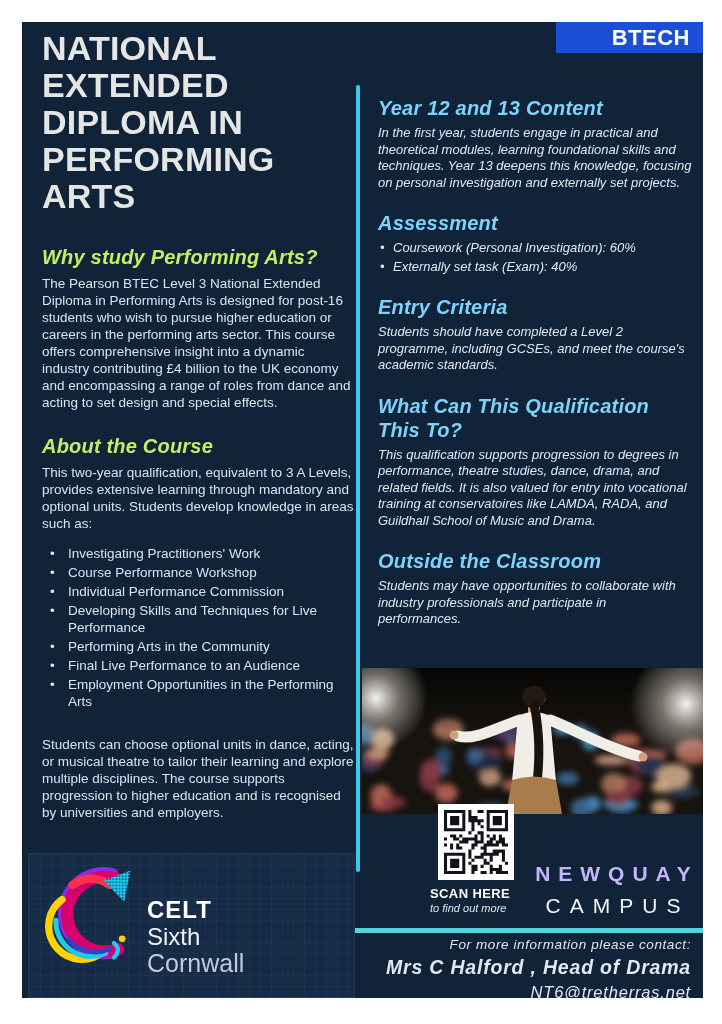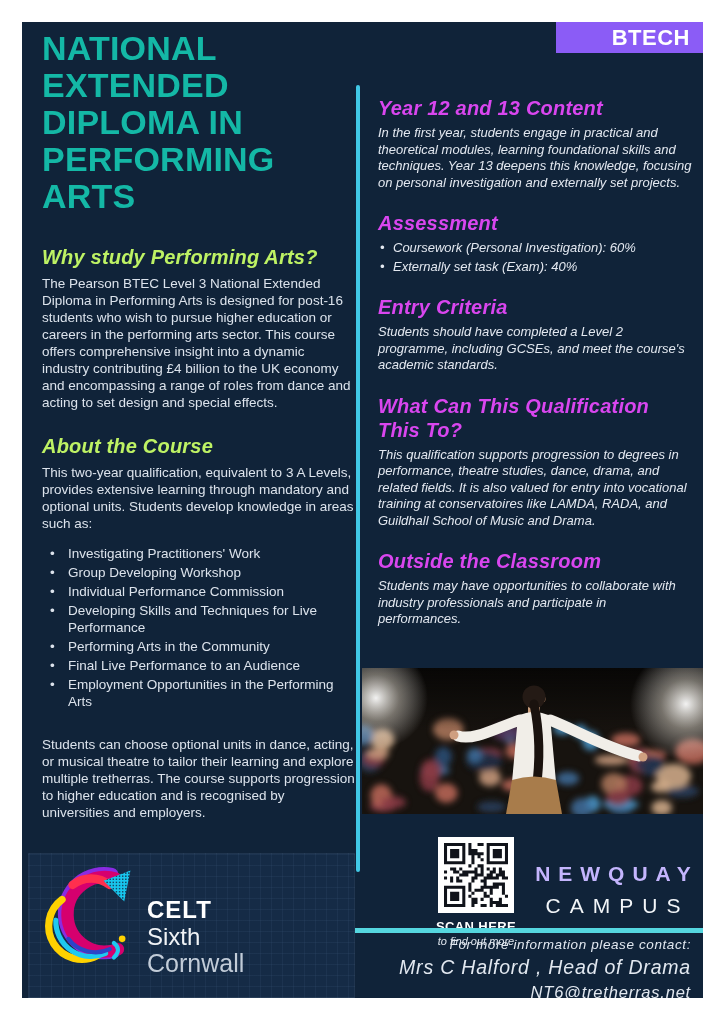--- a/index.html
+++ b/index.html
@@ -9,28 +9,28 @@
     background:#ffffff; overflow:hidden;
     font-family:"Liberation Sans", sans-serif;
   }
   .panel {
     position:absolute; left:22px; top:22px; width:681px; height:976px;
     background:#102339; overflow:hidden;
   }
   
   .badge {
     position:absolute; right:0; top:0; width:147px; height:31px;
-    background:#8b5cf6; color:#ffffff; font-weight:700; font-size:22px;
+    background:#1d4ed8; color:#ffffff; font-weight:700; font-size:22px;
     display:flex; align-items:center; justify-content:flex-end;
     padding-right:13px; letter-spacing:0.5px;
   }
   
   .title {
     position:absolute; left:20px; top:8px; width:310px;
-    color:#14b8a6; font-weight:700; font-size:34px; line-height:37px;
+    color:#e5e5e5; font-weight:700; font-size:34px; line-height:37px;
     white-space:pre-line; letter-spacing:0.2px;
   }
   
   .col-left {
     position:absolute; left:20px; top:224px; width:313px;
     color:#dce3ec; font-size:13.5px; line-height:17px;
   }
   .col-left h2 {
     font-style:italic; font-weight:700; font-size:20px; line-height:23px;
     color:#bef264; margin-bottom:6px; letter-spacing:0.2px;
@@ -46,33 +46,33 @@
     background:#41c8e6; border-radius:2px;
   }
   
   .col-right {
     position:absolute; left:356px; top:74px; width:314px;
     color:#e3e8f0; font-style:italic; font-size:13px; line-height:16.5px;
   }
   .col-right section { margin-bottom:20px; }
   .col-right h3 {
     font-style:italic; font-weight:700; font-size:20px; line-height:24px;
-    color:#d946ef; margin-bottom:5px; letter-spacing:0.2px;
+    color:#7dd3fc; margin-bottom:5px; letter-spacing:0.2px;
   }
   .col-right ul { list-style:none; }
   .col-right li { position:relative; padding-left:15px; margin-bottom:2px; }
   .col-right li::before { content:"\2022"; position:absolute; left:2px; }
   
   .photo {
     position:absolute; left:340px; top:646px; width:341px; height:146px;
     background:#0d0c0b; overflow:hidden;
   }
   .photo svg { display:block; }
   
-  .qr-block { position:absolute; left:408px; top:815px; width:92px; text-align:center; }
+  .qr-block { position:absolute; left:408px; top:782px; width:92px; }
   .qr-box {
     width:76px; height:76px; background:#ffffff; margin:0 auto; padding:6px;
   }
   .qr-box svg { display:block; width:64px; height:64px; }
   .scan { margin-top:6px; color:#ffffff; font-weight:700; font-size:13px; letter-spacing:0.4px; }
   .scan-sub { margin-top:1px; color:#dfe6ee; font-style:italic; font-size:11px; }
   
   .campus { position:absolute; left:502px; top:840px; width:178px; text-align:center; }
   .campus-line1 {
     color:#c4b5fd; font-weight:600; font-size:21px; letter-spacing:8px;
@@ -85,21 +85,21 @@
   
   .divider-h {
     position:absolute; left:231px; top:906px; width:450px; height:5px;
     background:#55d6df;
   }
   .contact {
     position:absolute; right:12px; top:915px; width:480px; text-align:right;
     color:#e2e8f0; font-style:italic; letter-spacing:0.8px;
   }
   .contact-intro { font-size:13.5px; letter-spacing:0.6px; }
-  .contact-name { font-size:19.5px; margin-top:4px; font-weight:400; }
+  .contact-name { font-size:19.5px; margin-top:4px; font-weight:700; }
   .contact-email { font-size:16.5px; margin-top:4px; }
   
   .logo-panel {
     position:absolute; left:6px; top:831px; width:327px; height:145px;
     background:#152b46;
     background-image:
       linear-gradient(rgba(120,160,210,0.07) 1px, transparent 1px),
       linear-gradient(90deg, rgba(120,160,210,0.07) 1px, transparent 1px);
     background-size:11px 11px;
     border:1px solid rgba(255,255,255,0.05);
@@ -131,29 +131,29 @@
     <div class="col-left">
       <section>
         <h2>Why study Performing Arts?</h2>
         <p>The Pearson BTEC Level 3 National Extended Diploma in Performing Arts is designed for post-16 students who wish to pursue higher education or careers in the performing arts sector. This course offers comprehensive insight into a dynamic industry contributing £4 billion to the UK economy and encompassing a range of roles from dance and acting to set design and special effects.</p>
       </section>
       <section class="sec-about">
         <h2>About the Course</h2>
         <p>This two-year qualification, equivalent to 3 A Levels, provides extensive learning through mandatory and optional units. Students develop knowledge in areas such as:</p>
         <ul>
             <li>Investigating Practitioners' Work</li>
-            <li>Group Developing Workshop</li>
+            <li>Course Performance Workshop</li>
             <li>Individual Performance Commission</li>
             <li>Developing Skills and Techniques for Live Performance</li>
             <li>Performing Arts in the Community</li>
             <li>Final Live Performance to an Audience</li>
             <li>Employment Opportunities in the Performing Arts</li>
           </ul>
       </section>
-      <p class="closing">Students can choose optional units in dance, acting, or musical theatre to tailor their learning and explore multiple tretherras. The course supports progression to higher education and is recognised by universities and employers.</p>
+      <p class="closing">Students can choose optional units in dance, acting, or musical theatre to tailor their learning and explore multiple disciplines. The course supports progression to higher education and is recognised by universities and employers.</p>
     </div>
 
     <div class="divider-v"></div>
 
     <div class="col-right">
       <section>
         <h3>Year 12 and 13 Content</h3>
         <p>In the first year, students engage in practical and theoretical modules, learning foundational skills and techniques. Year 13 deepens this knowledge, focusing on personal investigation and externally set projects.</p>
       </section>
       <section>

